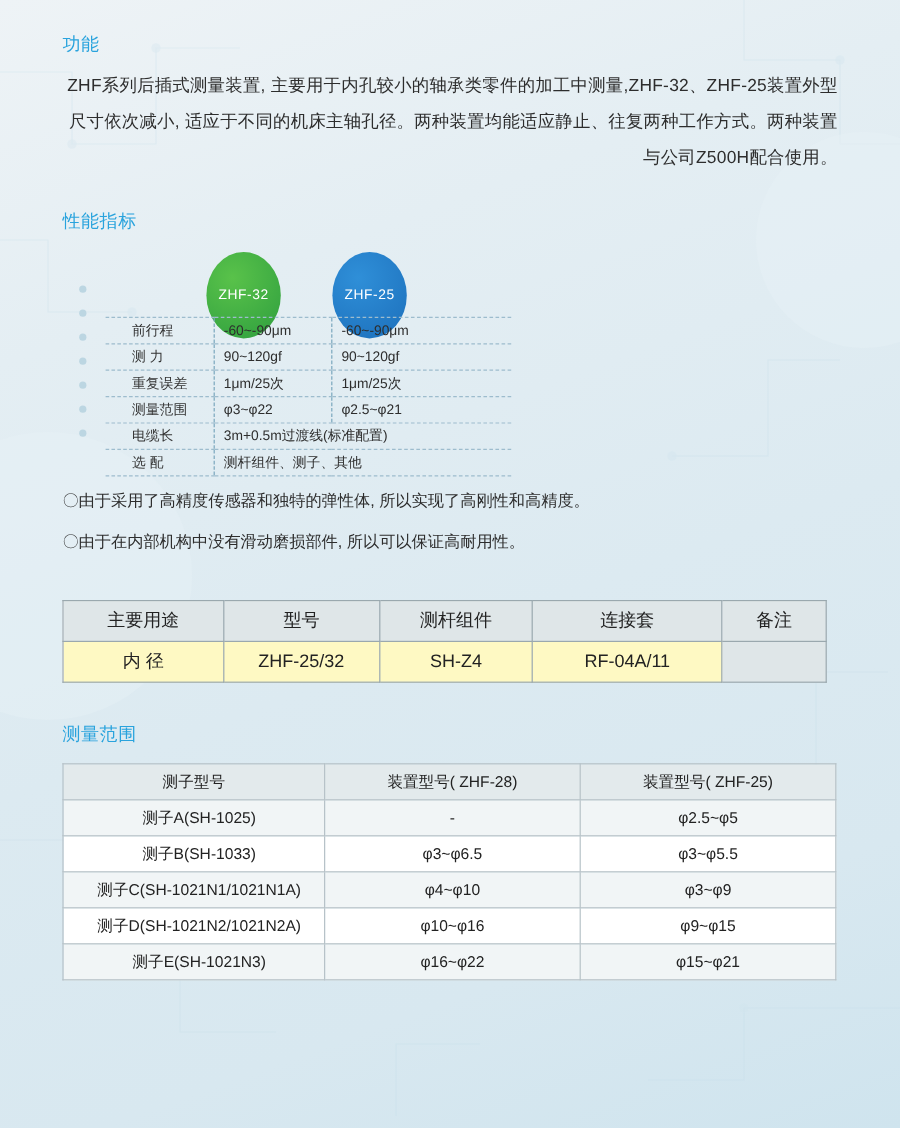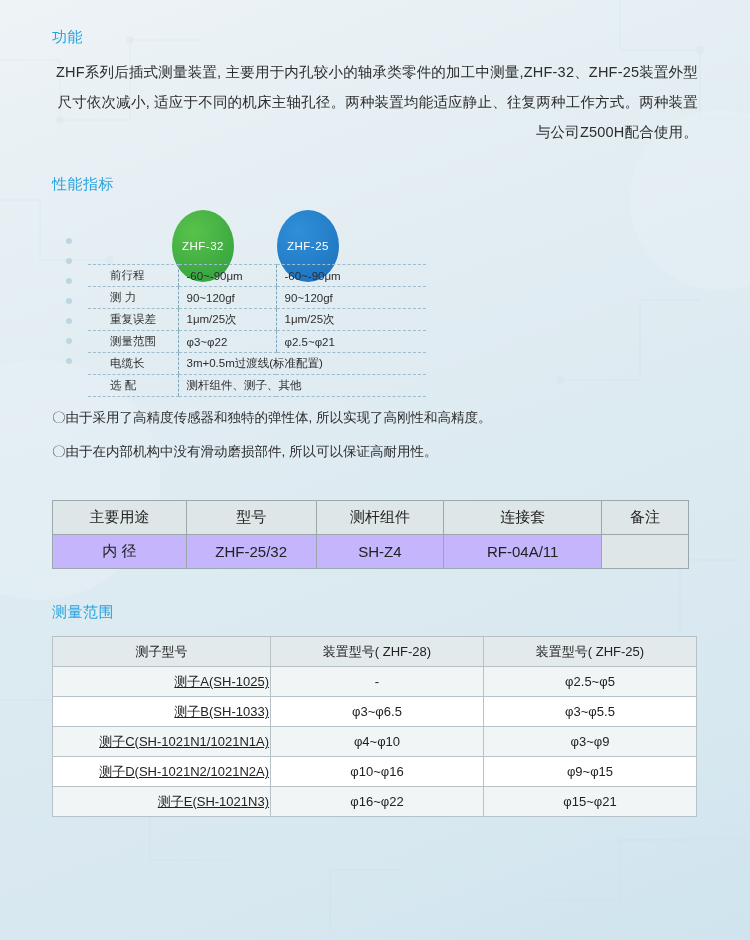--- a/index.html
+++ b/index.html
@@ -98,39 +98,39 @@
     background: #fff;
   }
   .usage-table th, .usage-table td {
     border: 1px solid #9aa8ae;
     text-align: center;
     height: 34px;
     font-weight: normal;
     margin-left: 32px;
   }
   .usage-table thead th { background: #dfe6e8; font-size: 15px; }
-  .usage-table tbody td { background: #c4b5fd; }
+  .usage-table tbody td { background: #fef9c3; }
   .usage-table tbody td.empty { background: #dfe6e8; }
 
   
   .range-title { padding-top: 34px; }
   .range-table {
     width: 645px;
     border-collapse: collapse;
     font-size: 13px;
     color: #222;
     margin-top: 4px;
   }
   .range-table th, .range-table td {
     border: 1px solid #b7c2c8;
     height: 30px;
     font-weight: normal;
   }
   .range-table thead th { background: #e3eaec; text-align: center; }
-  .range-table td.name { text-align: right; padding-left: 10px; width: 218px; text-decoration: underline; }
+  .range-table td.name { text-align: center; padding-left: 10px; width: 218px; }
   .range-table td.val { text-align: center; }
   .range-table tbody tr:nth-child(odd) td { background: #f1f5f6; }
   .range-table tbody tr:nth-child(even) td { background: #ffffff; }
 </style>
 </head>
 <body>
 
 <svg class="bg-deco" width="750" height="940" viewBox="0 0 750 940" xmlns="http://www.w3.org/2000/svg">
   <g stroke="#bfd9e6" stroke-width="1" fill="none" opacity="0.55">
     <path d="M0 60 H60 V120 H130 V40 H200"></path>

